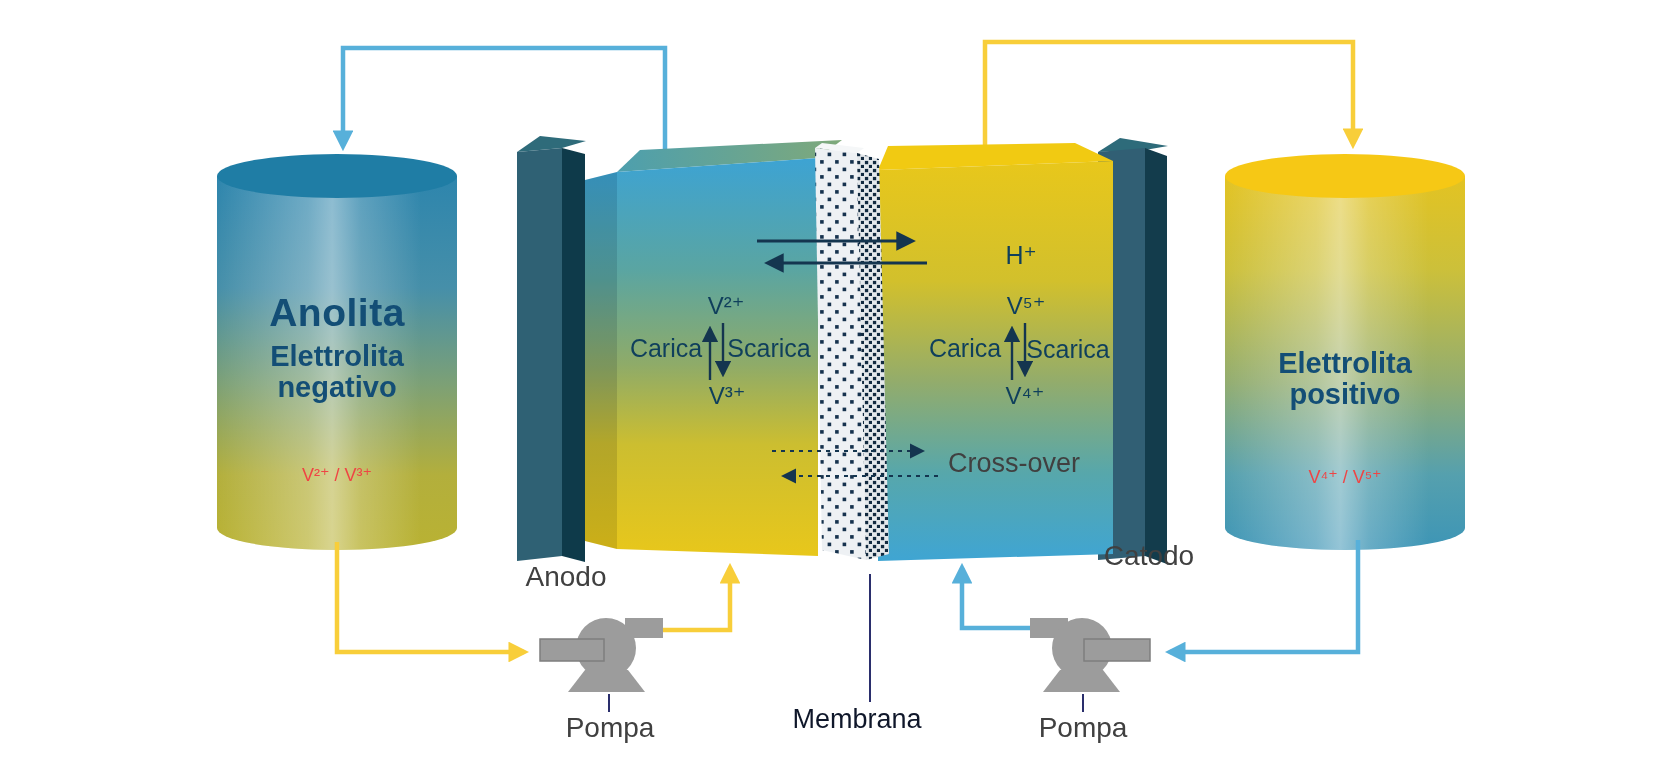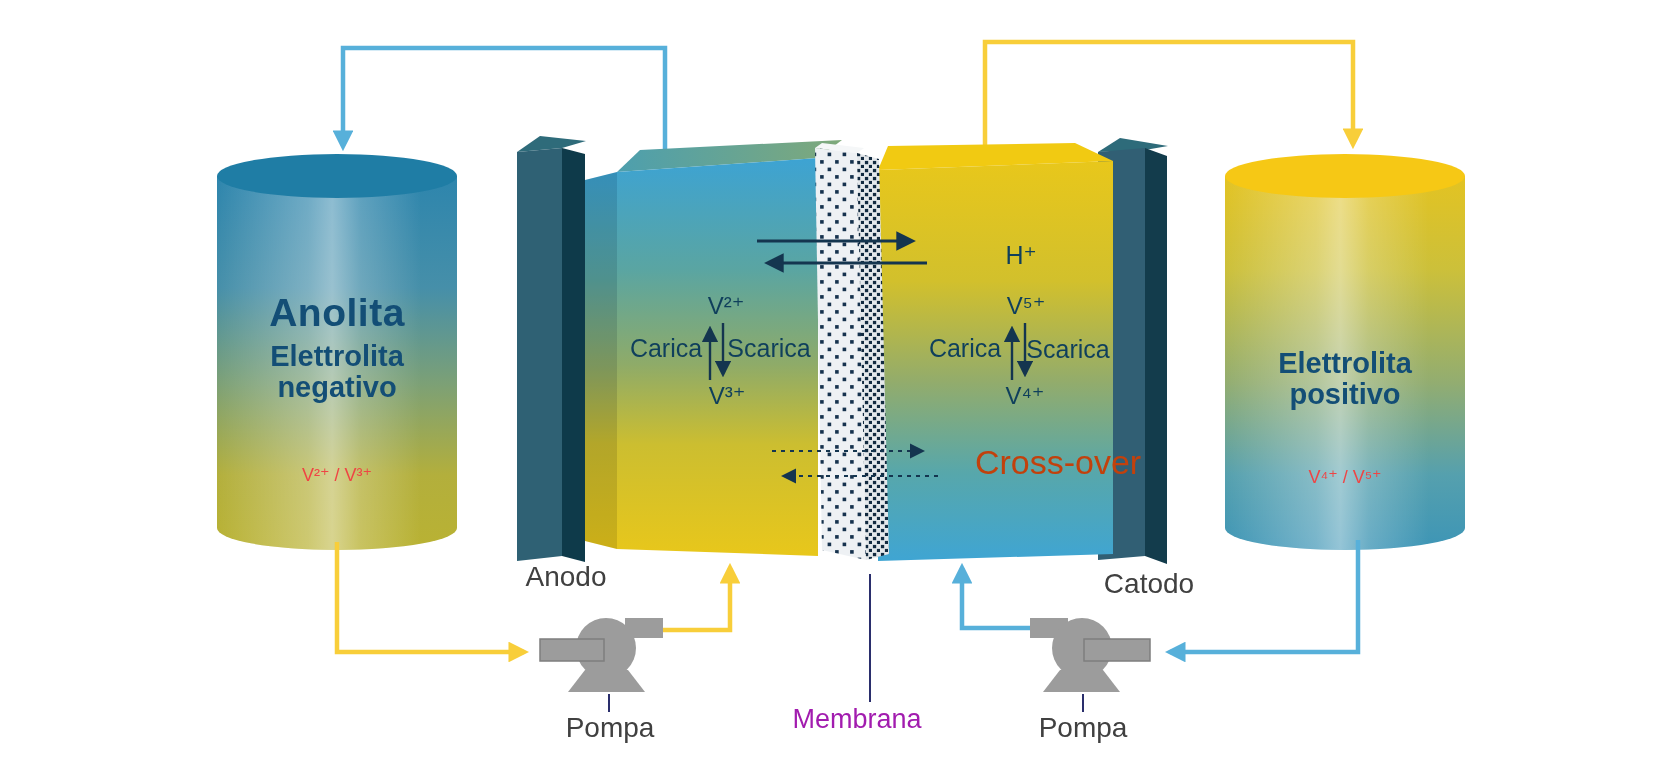--- a/index.html
+++ b/index.html
@@ -5,23 +5,23 @@
   html,body{margin:0;padding:0;background:#ffffff;}
   .canvas{position:relative;width:1680px;height:777px;background:#ffffff;overflow:hidden;
           font-family:"Liberation Sans","DejaVu Sans",sans-serif;}
   .canvas svg{position:absolute;left:0;top:0;}
   .t{position:absolute;transform:translate(-50%,-50%);white-space:nowrap;line-height:1.05;}
   .tank-title{font-size:39px;font-weight:700;color:#134e76;letter-spacing:.5px;}
   .tank-sub{font-size:29px;font-weight:700;color:#134e76;}
   .tank-couple{font-size:18px;font-weight:400;color:#ef4444;margin-top:48px;}
   .cell-txt{font-size:25px;color:#0f3f5c;}
   .species{font-size:24px;color:#0f3f5c;text-align:right;}
-  .crossover{font-size:34px;color:#c2410c;margin-left:44px;}
+  .crossover{font-size:27px;color:#404040;}
   .outlbl{font-size:28px;color:#404040;text-align:right;}
-  .memlbl{font-size:27px;color:#a21caf;}
+  .memlbl{font-size:27px;color:#0f172a;}
 </style>
 </head>
 <body>
 
 <div class="canvas">
 
 <svg width="1680" height="777" viewBox="0 0 1680 777">
   <defs>
     <linearGradient id="tankLeft" x1="0" y1="0" x2="0" y2="1">
       <stop offset="0" stop-color="#2d85ad"></stop>
@@ -184,18 +184,18 @@
 <div class="t species" style="left:727px;top:396px">V³⁺</div>
 
 <div class="t cell-txt" style="left:1021px;top:255px">H⁺</div>
 <div class="t species" style="left:1026px;top:306px">V⁵⁺</div>
 <div class="t cell-txt" style="left:965px;top:348px">Carica</div>
 <div class="t cell-txt" style="left:1068px;top:349px">Scarica</div>
 <div class="t species" style="left:1025px;top:396px">V⁴⁺</div>
 <div class="t crossover" style="left:1014px;top:463px">Cross-over</div>
 
 <div class="t outlbl" style="left:566px;top:577px">Anodo</div>
-<div class="t outlbl" style="left:1149px;top:584px">Catodo</div>
+<div class="t outlbl" style="left:1149px;top:556px">Catodo</div>
 <div class="t outlbl" style="left:610px;top:728px">Pompa</div>
 <div class="t outlbl" style="left:1083px;top:728px">Pompa</div>
 <div class="t memlbl" style="left:857px;top:719px">Membrana</div>
 
 </div>
 
 </body></html>

